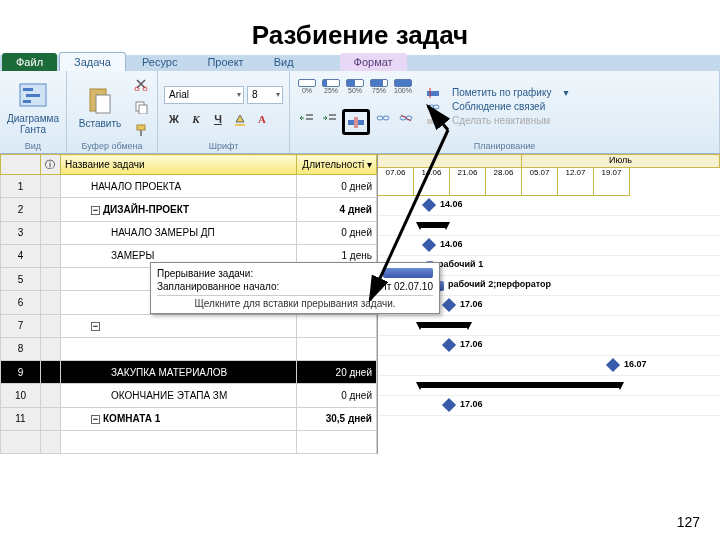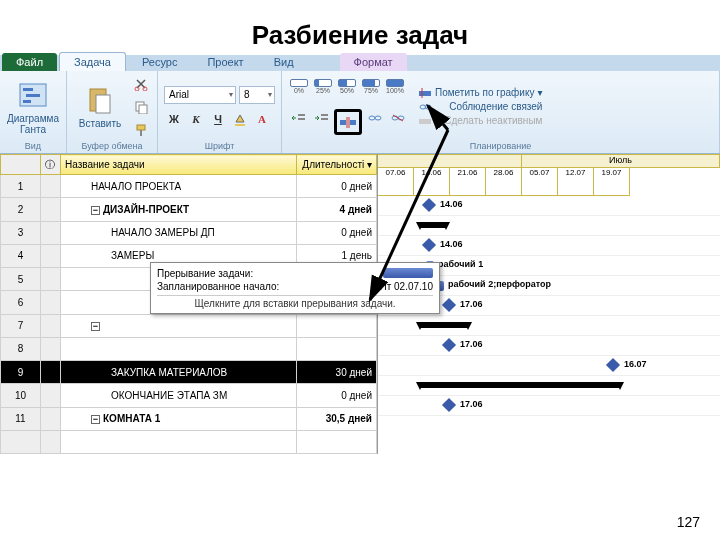--- a/index.html
+++ b/index.html
@@ -21,21 +21,21 @@
 .combo { height: 18px; border: 1px solid #a6bdd3; background: #fff; font-size: 10px; padding: 0 14px 0 4px; display: flex; align-items: center; position: relative; }
 .combo::after { content: "▾"; position: absolute; right: 2px; font-size: 8px; color: #666; }
 .font-btns { display: flex; gap: 2px; margin-top: 3px; }
 .fb { width: 20px; height: 18px; border: 1px solid transparent; display: flex; align-items: center; justify-content: center; font-size: 11px; font-weight: bold; cursor: pointer; color: #333; }
 .fb.i { font-style: italic; font-family: serif; }
 .fb.u { text-decoration: underline; }
 .schedule-row { display: flex; gap: 2px; }
 .pct-btn { width: 22px; height: 22px; display: flex; flex-direction: column; align-items: center; font-size: 7px; color: #555; cursor: pointer; }
 .pct-btn .bar { width: 18px; height: 8px; border: 1px solid #5a7aaa; background: linear-gradient(to right, #4a7ac5 var(--p,0%), #fff var(--p,0%)); border-radius: 2px; }
 .sched-tools { display: flex; flex-direction: column; gap: 2px; margin-left: 6px; }
-.sched-link { display: flex; align-items: center; gap: 3px; font-size: 10px; color: #2a5a8a; cursor: pointer; justify-content: space-between; }
+.sched-link { display: flex; align-items: center; gap: 12px; font-size: 10px; color: #2a5a8a; cursor: pointer; }
 .sched-link.disabled { color: #aaa; }
 .link-icons { display: flex; gap: 3px; margin-top: 4px; }
 .link-ico { width: 20px; height: 18px; display: flex; align-items: center; justify-content: center; cursor: pointer; }
 .split-highlight { border: 3px solid #000; border-radius: 3px; padding: 1px; }
 
 .sheet-area { display: flex; position: relative; height: 300px; }
 .grid { border-collapse: collapse; font-size: 10px; }
 .grid th { background: linear-gradient(#fef9d8,#f8e978); border: 1px solid #c8b848; height: 20px; font-weight: normal; text-align: left; padding: 0 4px; }
 .grid td { border: 1px solid #d0d0d0; height: 20px; padding: 0 4px; }
 .grid .rowhead { width: 40px; background: #eee; text-align: center; }
@@ -135,21 +135,21 @@
                 <rect x="6" y="7" width="2" height="6" fill="#888"></rect>
               </svg>
             </span>
         </div>
       </div>
       <div class="group-label">Буфер обмена</div>
     </div>
     <div class="group">
       <div class="group-content" style="flex-direction:column;align-items:flex-start;justify-content:center;gap:3px;">
         <div style="display:flex;gap:3px;">
-          <div class="combo" style="width:72px">Arial</div>
+          <div class="combo" style="width:80px">Arial</div>
           <div class="combo" style="width:36px">8</div>
         </div>
         <div class="font-btns">
           <div class="fb">Ж</div>
           <div class="fb i">К</div>
           <div class="fb u">Ч</div>
           <div class="fb">
               <svg width="14" height="14">
                 <path d="M3 10 L7 3 L11 10 Z" fill="#e8c858" stroke="#666"></path>
                 <rect x="2" y="12" width="10" height="2" fill="#e8c858"></rect>
@@ -305,21 +305,21 @@
         <tr>
           <td class="rowhead">8</td>
           <td class="ind"></td>
           <td class="name  indent2"></td>
           <td class="dur "></td>
         </tr>
         <tr class="sel">
           <td class="rowhead">9</td>
           <td class="ind"></td>
           <td class="name  indent2">ЗАКУПКА МАТЕРИАЛОВ</td>
-          <td class="dur ">30 дней</td>
+          <td class="dur ">20 дней</td>
         </tr>
         <tr>
           <td class="rowhead">10</td>
           <td class="ind"></td>
           <td class="name  indent2">ОКОНЧАНИЕ ЭТАПА ЗМ</td>
           <td class="dur ">0 дней</td>
         </tr>
         <tr>
           <td class="rowhead">11</td>
           <td class="ind"></td>

